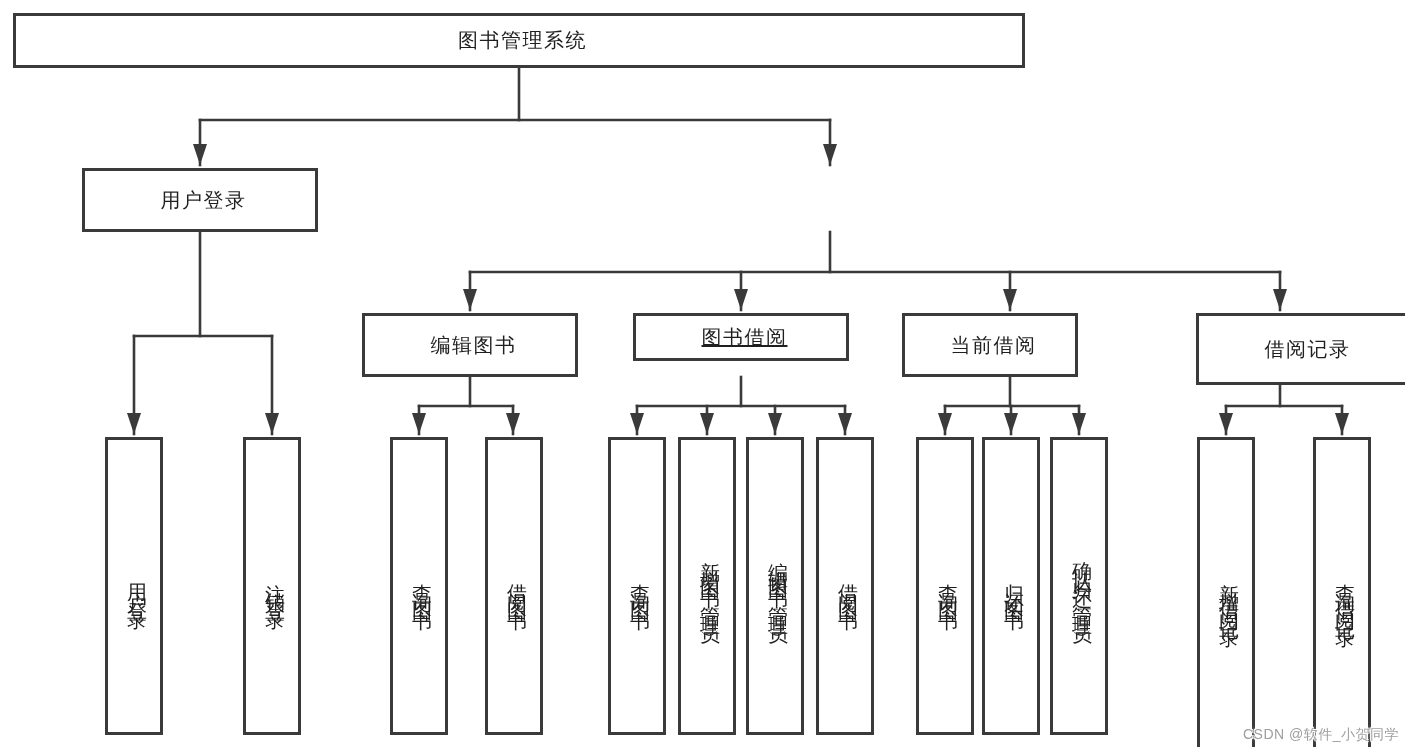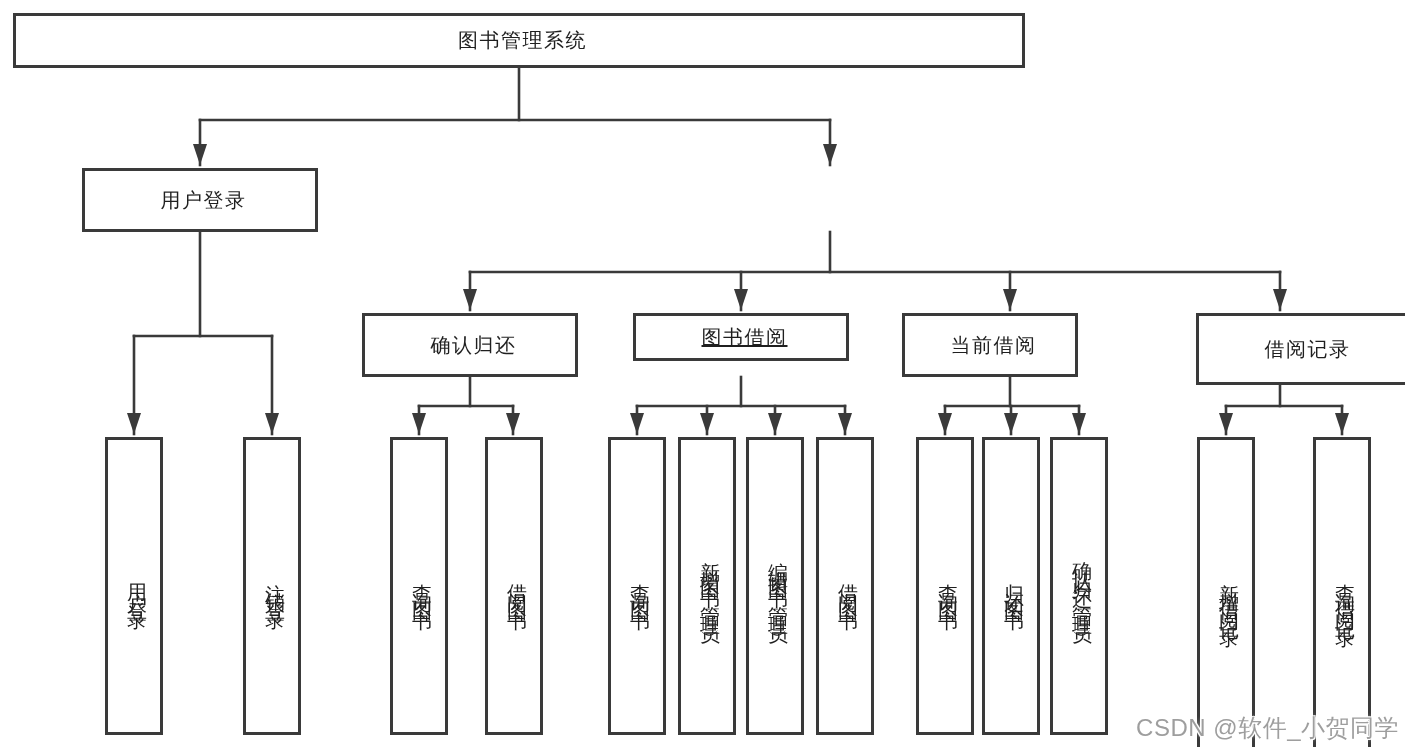--- a/index.html
+++ b/index.html
@@ -18,21 +18,21 @@
     padding-left:7px;
   }
   .box .lbl { font-size:20px; letter-spacing:1.5px; white-space:nowrap; }
   .box.v .lbl {
     writing-mode:vertical-lr; text-orientation:mixed;
     font-size:20px; letter-spacing:9px; line-height:1;
     white-space:normal;
   }
   #watermark {
     position:absolute; right:6px; bottom:3px; z-index:3;
-    font-size:24px; color:#9e9e9e; letter-spacing:0.5px;
+    font-size:14px; color:#9e9e9e; letter-spacing:0.5px;
     text-shadow:-1px -1px 0 #ffffff, 1px -1px 0 #ffffff,
                 -1px 1px 0 #ffffff, 1px 1px 0 #ffffff, 0 0 4px #ffffff;
     white-space:nowrap;
   }
 </style>
 </head>
 <body>
 
 <div id="canvas">
 
@@ -95,21 +95,21 @@
 
   <div class="box" style="left:13px; top:13px; width:1012px; height:55px;">
     <span class="lbl">图书管理系统</span>
   </div>
 
   <div class="box" style="left:82px; top:168px; width:236px; height:64px;">
     <span class="lbl">用户登录</span>
   </div>
 
   <div class="box" style="left:362px; top:313px; width:216px; height:64px;">
-    <span class="lbl">确认归还</span>
+    <span class="lbl">编辑图书</span>
   </div>
   <div class="box" style="left:633px; top:313px; width:216px; height:48px;text-decoration:underline;">
     <span class="lbl">图书借阅</span>
   </div>
   <div class="box" style="left:902px; top:313px; width:176px; height:64px;">
     <span class="lbl">当前借阅</span>
   </div>
   <div class="box" style="left:1172px; top:313px; width:216px; height:72px;margin-left:24px;">
     <span class="lbl">借阅记录</span>
   </div>

